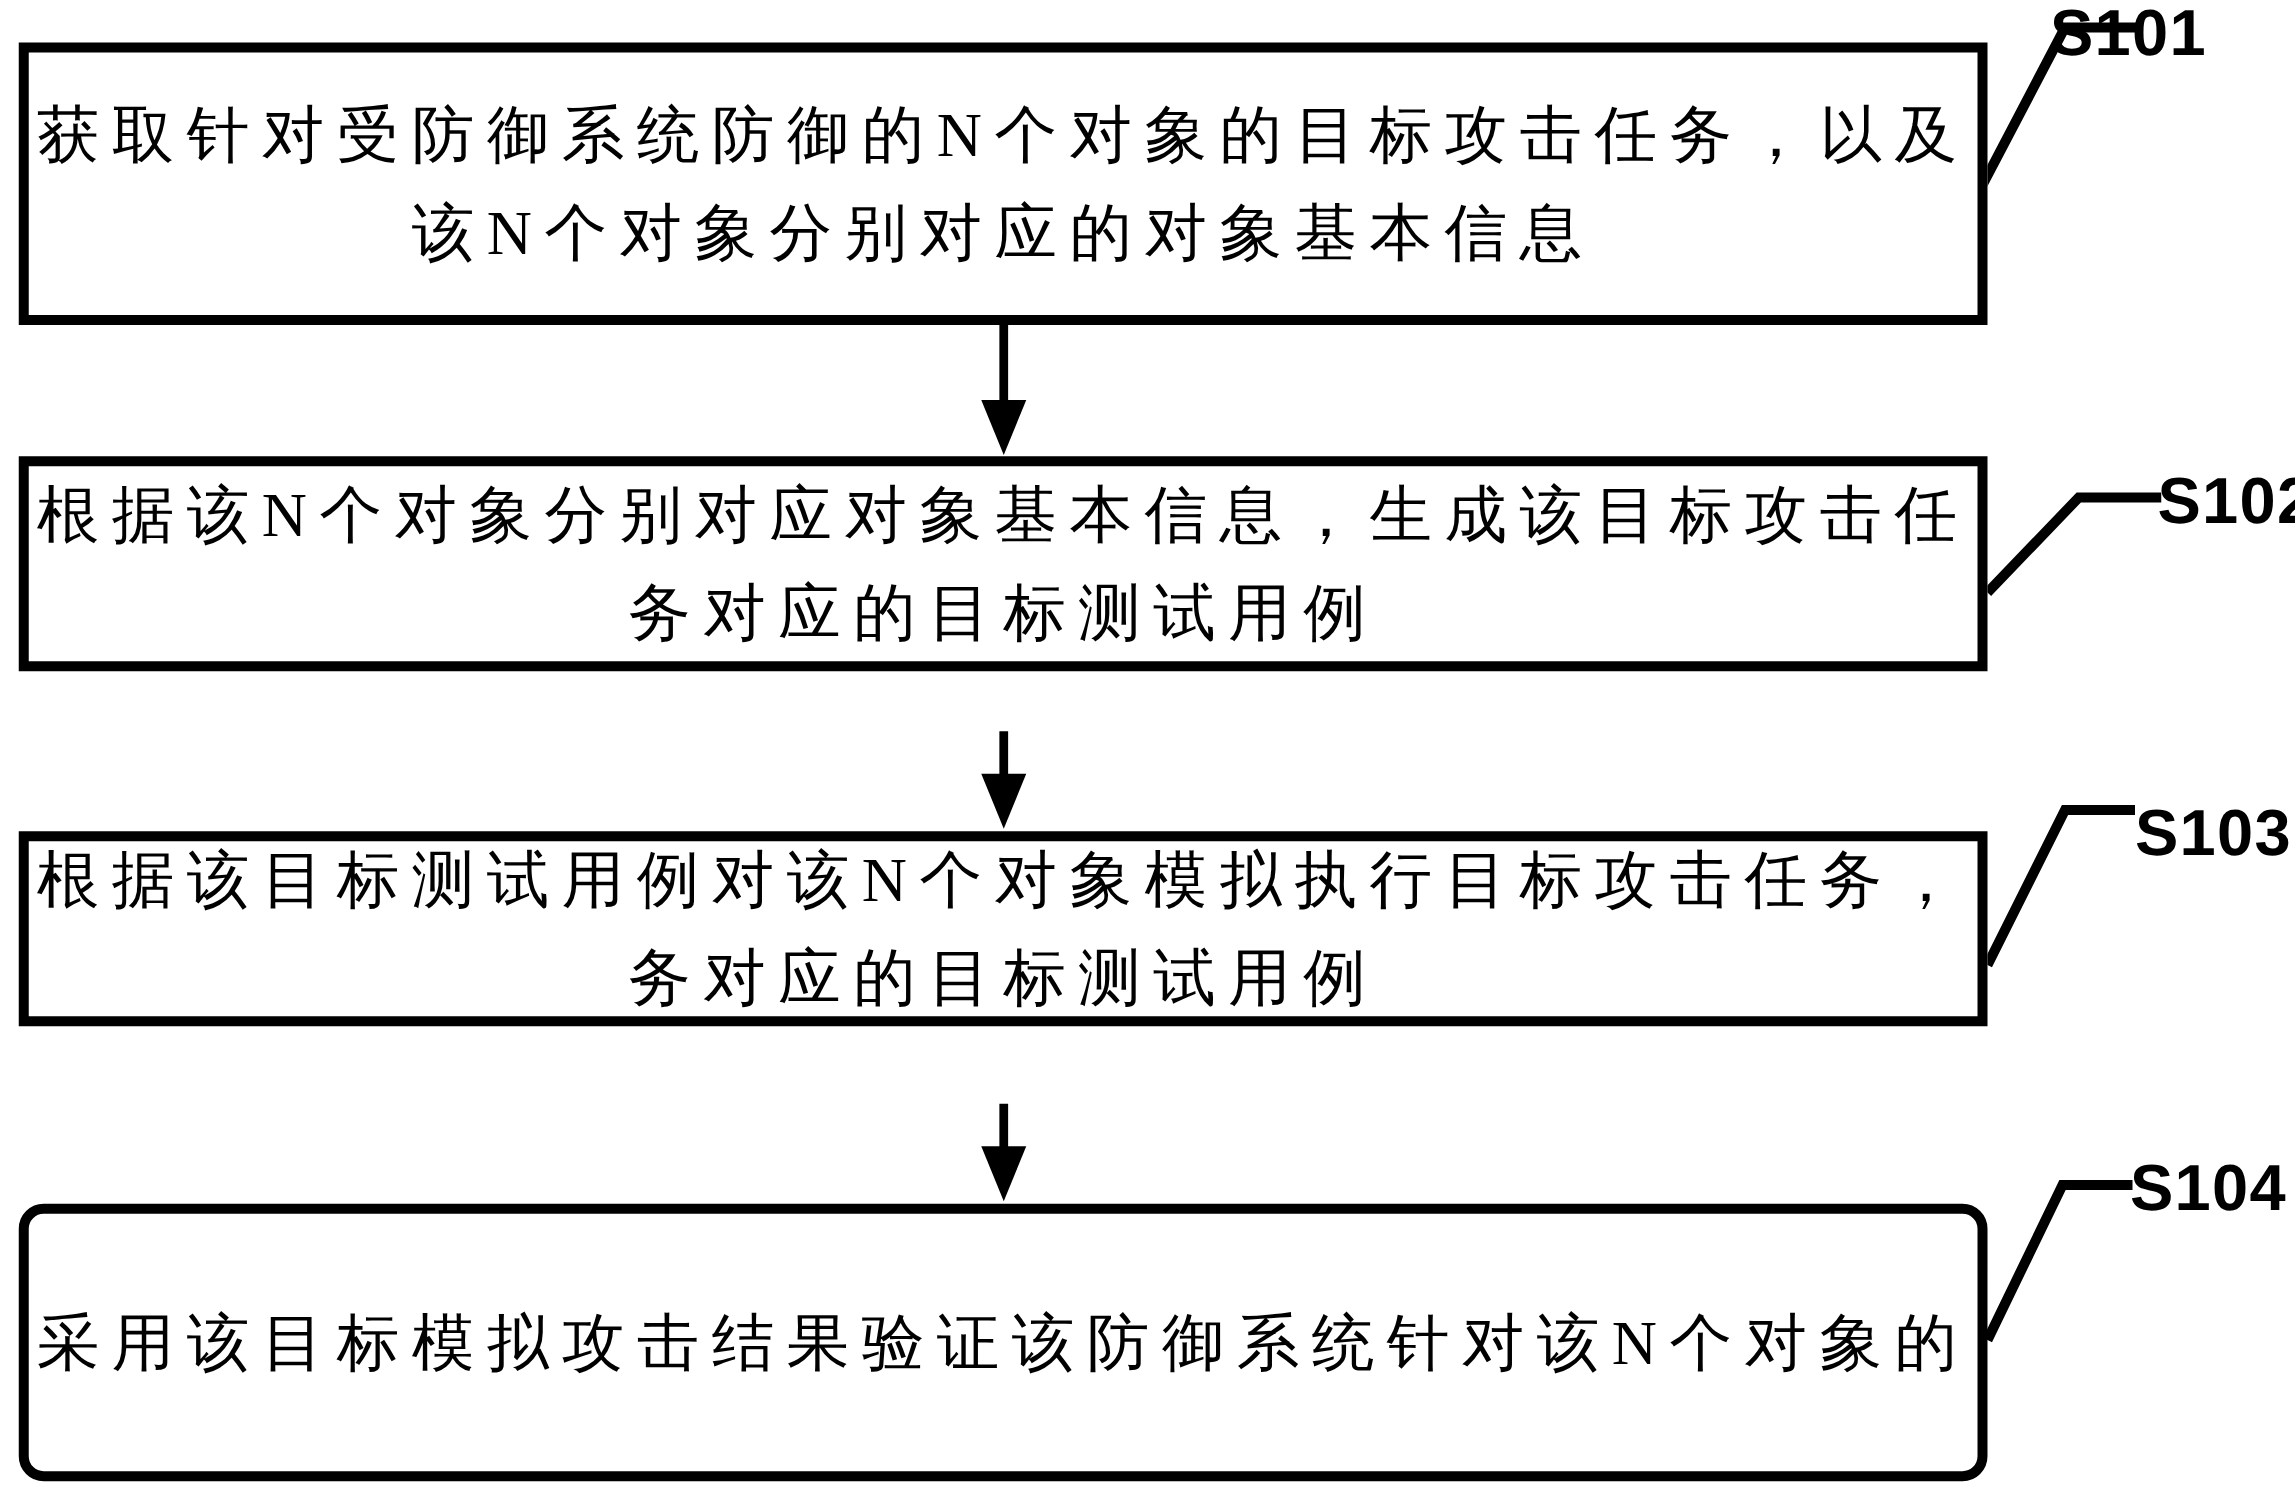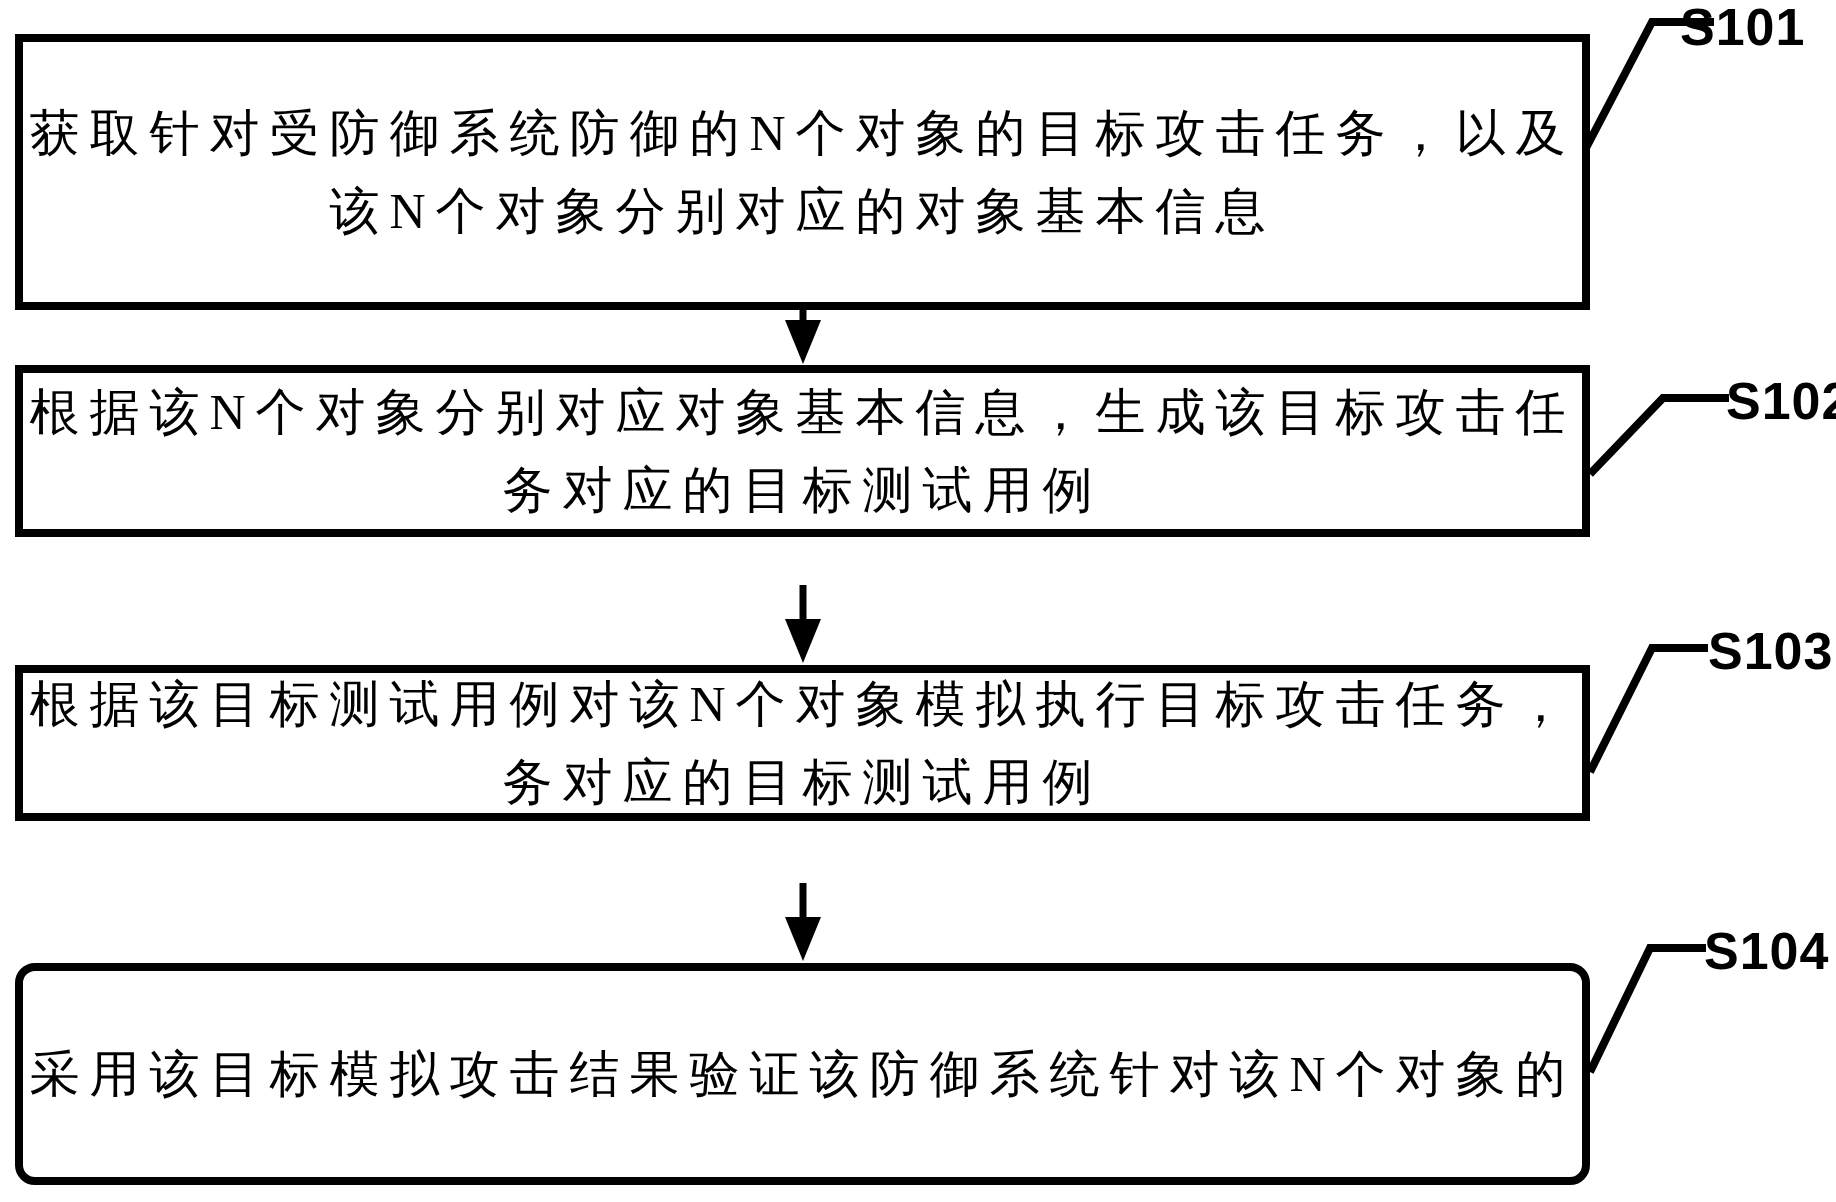--- a/index.html
+++ b/index.html
@@ -19,21 +19,21 @@
     position: absolute;
     left: 0;
     top: 0;
     width: 1836px;
     height: 1202px;
   }
   .step-box {
     position: absolute;
     left: 15px;
     width: 1575px;
-    height: 276px;
+    height: 226px;
     box-sizing: border-box;
     border: 8px solid #000000;
     background: #ffffff;
     display: flex;
     flex-direction: column;
     justify-content: center;
     align-items: center;
     color: #000000;
   }
   .step-box .line {
@@ -51,23 +51,23 @@
   .step-label {
     position: absolute;
     color: #000000;
     font-family: "Liberation Sans", "DejaVu Sans", sans-serif;
     font-weight: 700;
     font-size: 52px;
     line-height: 54px;
     letter-spacing: 1px;
     white-space: nowrap;
   }
-  .label-1 { left: 1640px; top: 0px; margin-left: 40px; }
+  .label-1 { left: 1640px; top: 0px; }
   .label-2 { left: 1726px; top: 374px; }
-  .label-3 { left: 1708px; top: 624px; }
+  .label-3 { left: 1708px; top: 640px; }
   .label-4 { left: 1704px; top: 924px; }
 </style>
 </head>
 <body>
 
 <div class="canvas">
 
   <svg class="overlay" viewBox="0 0 1836 1202" xmlns="http://www.w3.org/2000/svg">
 
     <g>

